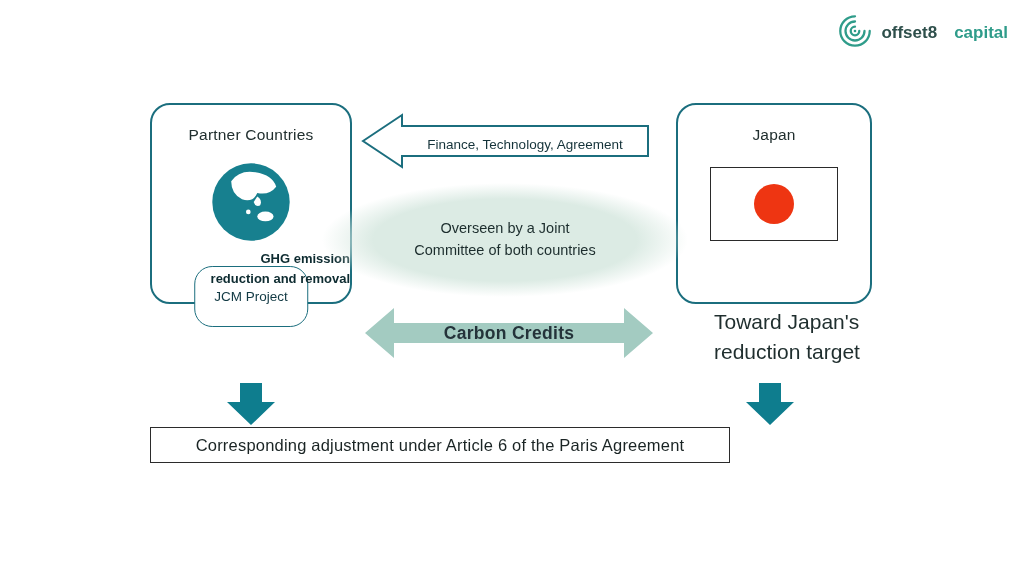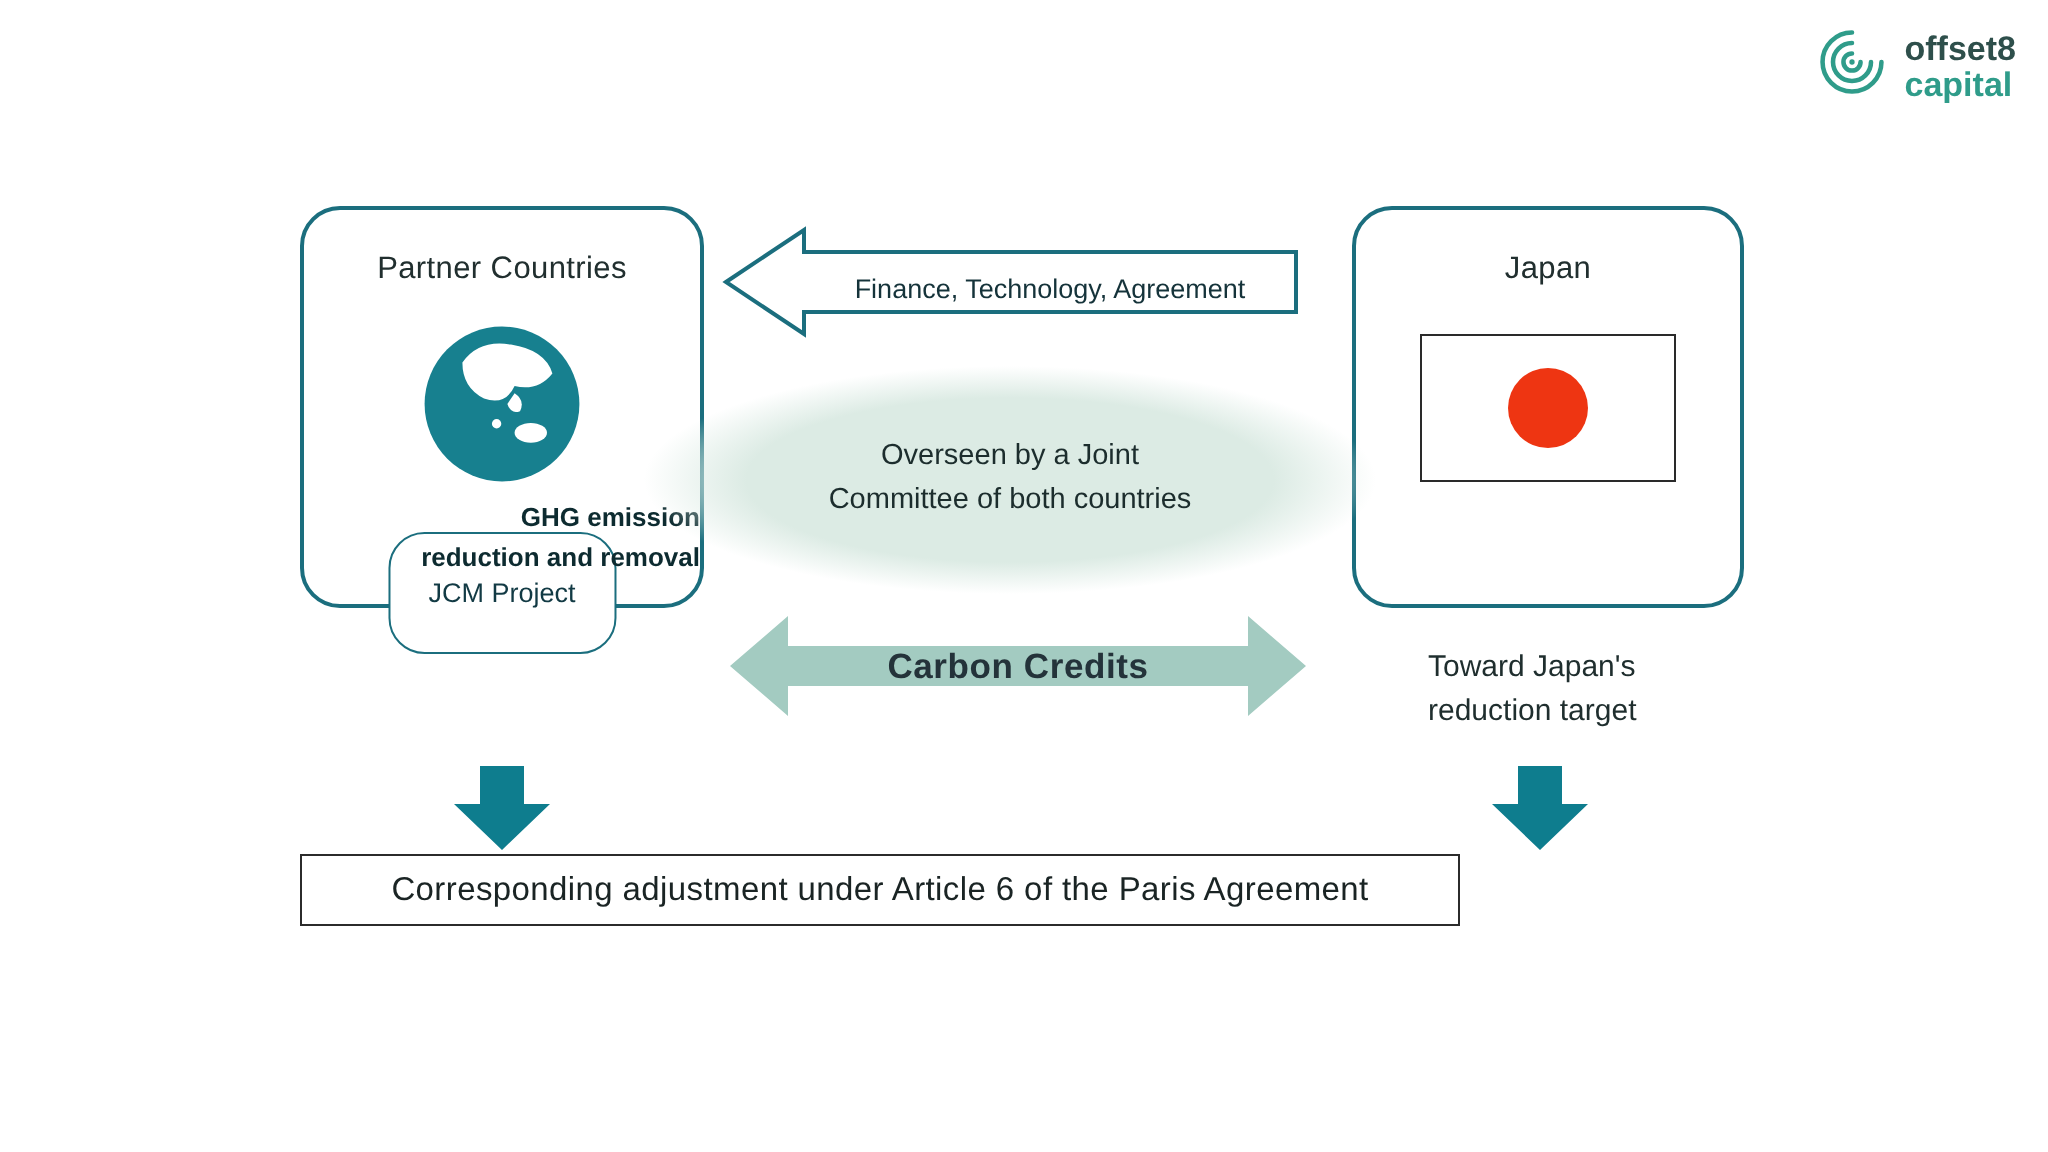--- a/index.html
+++ b/index.html
@@ -1,43 +1,43 @@
 <!DOCTYPE html>
 <html><head>
 <meta charset="utf-8">
 <style>
   * { margin:0; padding:0; box-sizing:border-box; }
   body { background:#ffffff; font-family:"Liberation Sans", sans-serif; }
   .canvas { position:relative; width:1024px; height:576px; background:#ffffff; overflow:hidden; }
 
   
   .logo { position:absolute; top:12px; right:16px; display:flex; align-items:center; gap:7px; }
-  .logo-text { display:flex; flex-direction:column; line-height:1.05; font-weight:700; font-size:17px; }
+  .logo-text { display:flex; flex-direction:row; line-height:1.05; font-weight:700; font-size:17px; }
   .logo-top { color:#2e4f4b; }
-  .logo-bottom { color:#2f9c8a; }
+  .logo-bottom { color:#2f9c8a;margin-left:17px; }
 
   
   .panel { position:absolute; top:103px; height:201px; background:#ffffff;
            border:2px solid #1b6e7e; border-radius:20px; }
   .panel-left  { left:150px; width:202px; }
   .panel-right { left:676px; width:196px; }
   .panel-title { position:absolute; top:21px; width:100%; text-align:center;
                  font-size:15.5px; color:#212f2f; letter-spacing:.2px; }
   .globe { position:absolute; top:52px; left:50%; transform:translateX(-50%); }
   .pill { position:absolute; top:161px; left:50%; transform:translateX(-50%);
           padding:22px 19px; border:1.8px solid #1b6e7e; border-radius:18px;
           font-size:13.5px; color:#123a44; white-space:nowrap; background:#fff; }
   .panel-caption-left { position:absolute; bottom:13px; width:100%; text-align:right;
           font-size:13px; font-weight:700; color:#0d2b30; white-space:pre-line; line-height:1.55; }
   .flag { position:absolute; top:62px; left:50%; transform:translateX(-50%);
           width:128px; height:74px; background:#ffffff; border:1.5px solid #2a2a2a;
           display:flex; align-items:center; justify-content:center; }
   .flag-sun { width:40px; height:40px; border-radius:50%; background:#ee3512; }
-  .panel-caption-right { position:absolute; top:218px; left:36px;
-          font-size:15px; color:#1f2e2e; white-space:pre-line; line-height:1.45; }
+  .panel-caption-right { position:absolute; top:202px; left:36px;
+          font-size:21px; color:#1f2e2e; white-space:pre-line; line-height:1.45; }
 
   
   .top-arrow { position:absolute; left:361px; top:112px; width:290px; height:58px; z-index:3; }
   .top-arrow-label { position:absolute; left:42px; right:4px; top:10px; bottom:4px;
           display:flex; align-items:center; justify-content:center;
           font-size:13.5px; color:#15333a; white-space:nowrap; }
 
   .oversight-ellipse { position:absolute; left:322px; top:183px; width:366px; height:114px;
           border-radius:50%; z-index:2;
           background:radial-gradient(closest-side, #dcebe4 72%, rgba(220,235,228,0) 100%);

